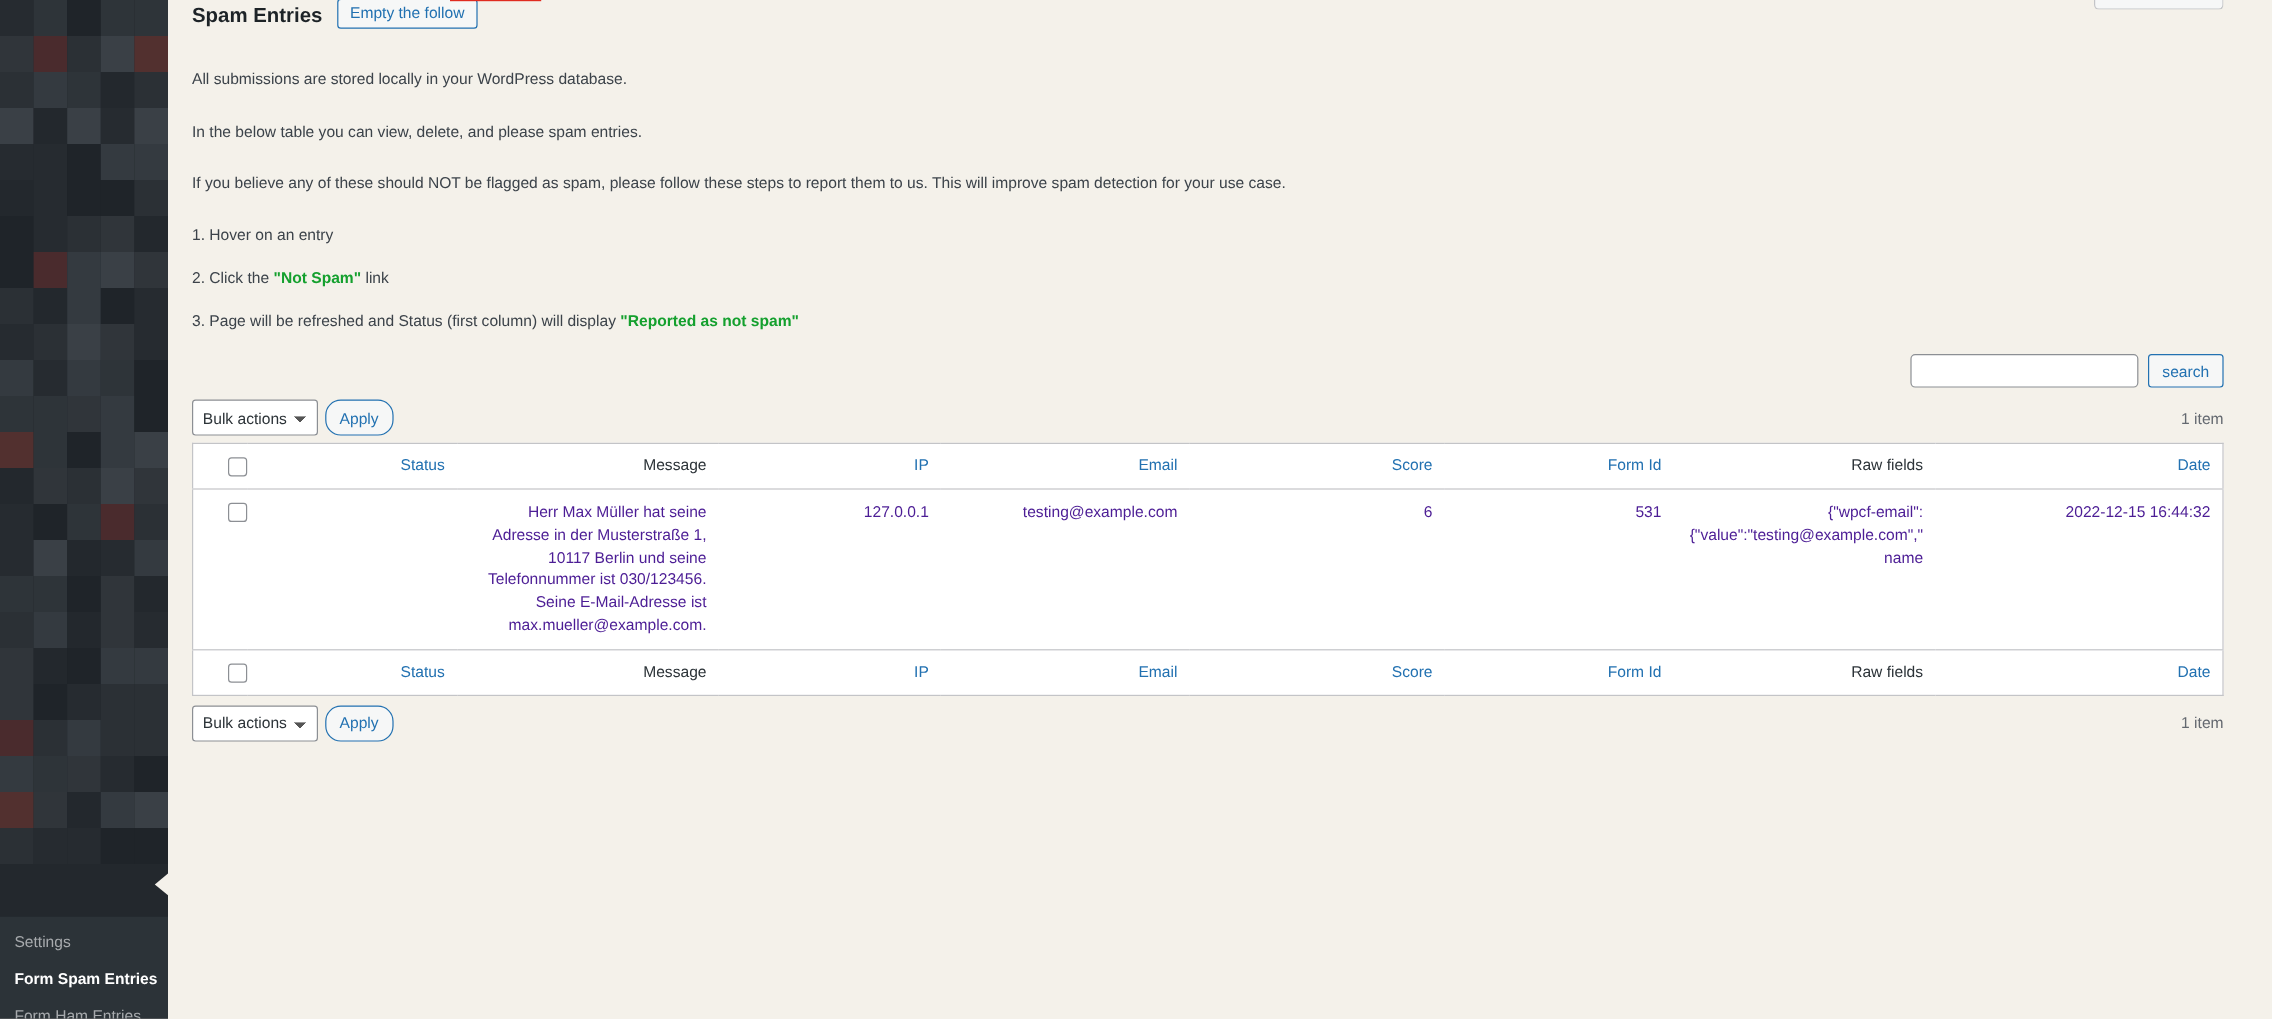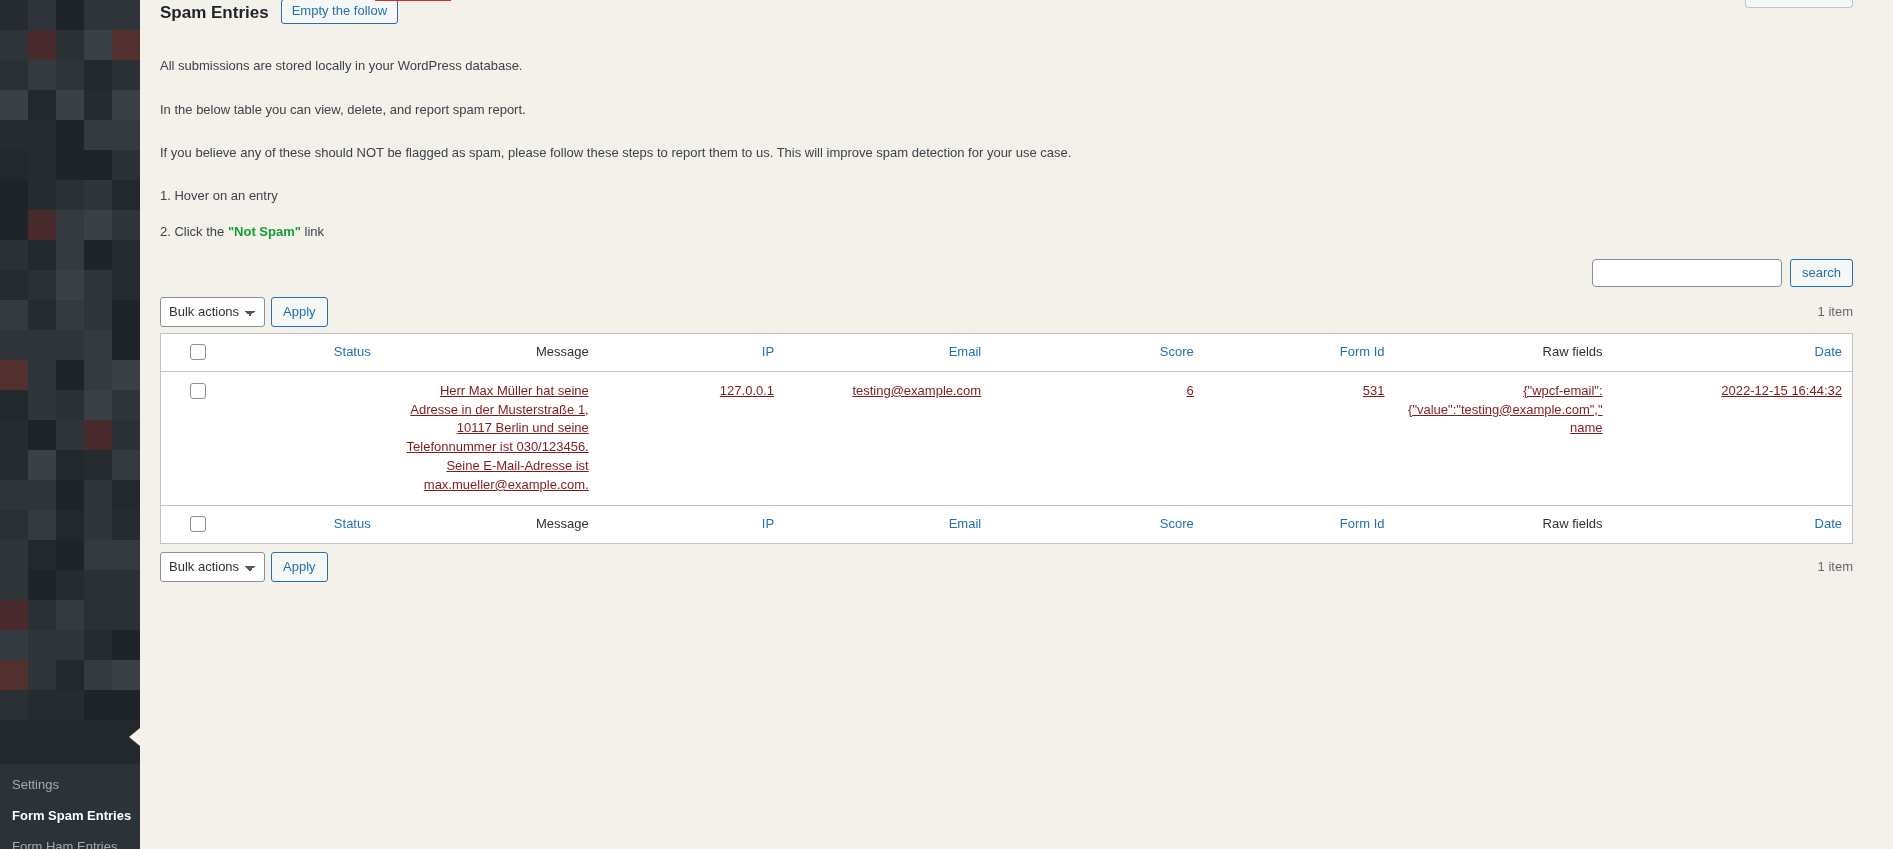--- a/index.html
+++ b/index.html
@@ -211,21 +211,21 @@
       calc(100% - 9px) 13px;
     background-size: 5px 5px, 5px 5px;
     background-repeat: no-repeat;
   }
   .apply-btn {
     margin-left: 6px;
     height: 30px;
     background: #f6f7f7;
     border: 1px solid #2271b1;
     color: #2271b1;
-    border-radius: 3px;
+    border-radius: 13px;
     padding: 0 11px;
     font-size: 13px;
     cursor: pointer;
     font-family: "Liberation Sans", sans-serif;
   }
   .displaying-num {
     position: absolute;
     right: 0;
     font-size: 13px;
     color: #646970;
@@ -256,21 +256,21 @@
     padding-top: 9px;
     padding-bottom: 9px;
   }
   table.wp-list-table thead tr { border-bottom: 1px solid #c3c4c7; }
   table.wp-list-table tfoot tr { border-top: 1px solid #c3c4c7; }
   th.sortable a, .col-link {
     color: #2271b1;
     text-decoration: none;
     cursor: pointer;
   }
-  td.row-cell { color: #7f1d1d; text-decoration: underline; }
+  td.row-cell { color: #4c1d95; }
   tbody tr { background: #fff; }
   .check-col { width: 42px; padding-left: 12px !important; padding-right: 0 !important; }
   .cb {
     width: 16px; height: 16px;
     border: 1px solid #8c8f94;
     border-radius: 3px;
     background: #fff;
     display: inline-block;
     vertical-align: middle;
     cursor: pointer;
@@ -421,30 +421,33 @@
     <div class="screen-meta-tab"></div>
 
     <div class="page-head">
       <h1 class="page-title">Spam Entries</h1>
       <a class="page-title-action">Empty the follow</a>
       <div class="redbar"></div>
     </div>
 
     <div class="intro">
       <p>All submissions are stored locally in your WordPress database.</p>
-      <p>In the below table you can view, delete, and report spam report.</p>
+      <p>In the below table you can view, delete, and please spam entries.</p>
       <p>If you believe any of these should NOT be flagged as spam, please follow these steps to report them to us. This will improve spam detection for your use case.</p>
     </div>
 
     <div class="steps">
       <p>
         <span>1. Hover on an entry</span>
       </p>
       <p>
         <span>2. Click the </span><span class="green">"Not Spam"</span><span> link</span>
+      </p>
+      <p>
+        <span>3. Page will be refreshed and Status (first column) will display </span><span class="green">"Reported as not spam"</span>
       </p>
     </div>
 
     <div class="search-row">
       <div class="search-box">
         <input class="search-input" type="text" placeholder="" value="" style="">
         <button class="search-submit">search</button>
       </div>
     </div>
 

